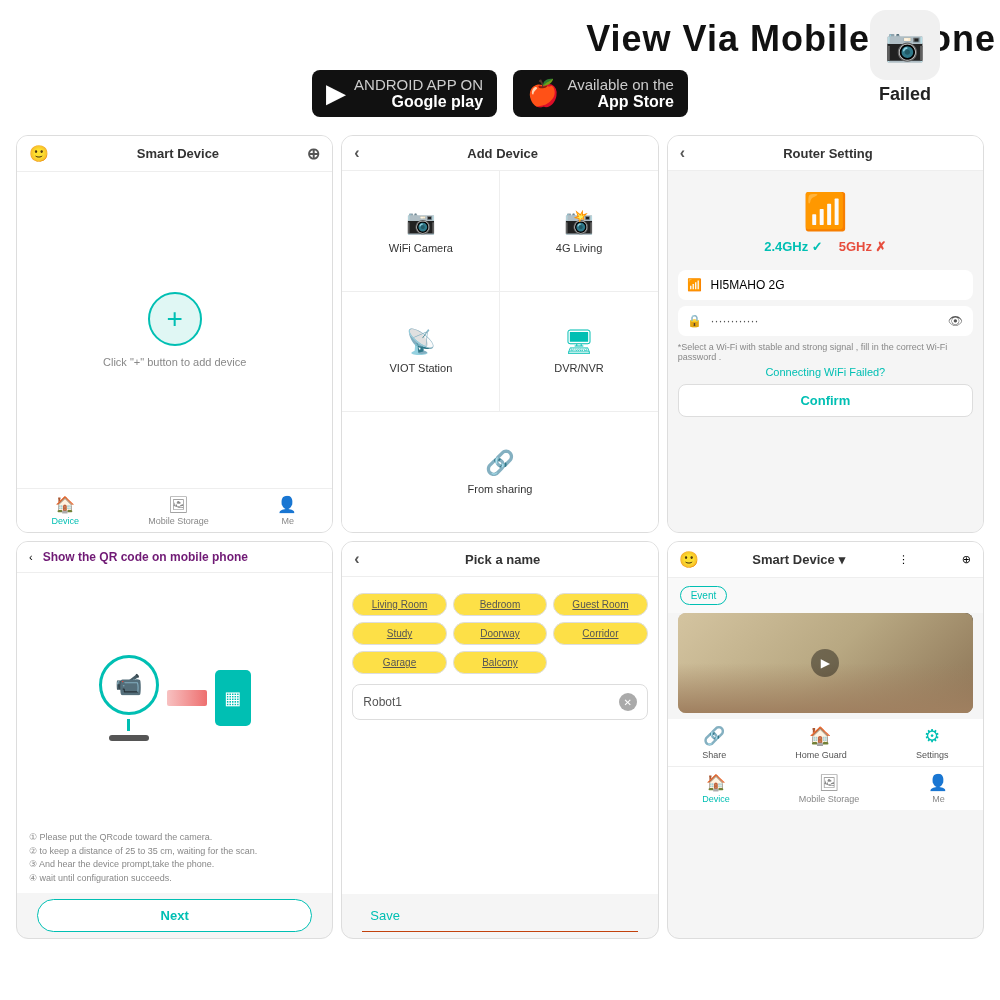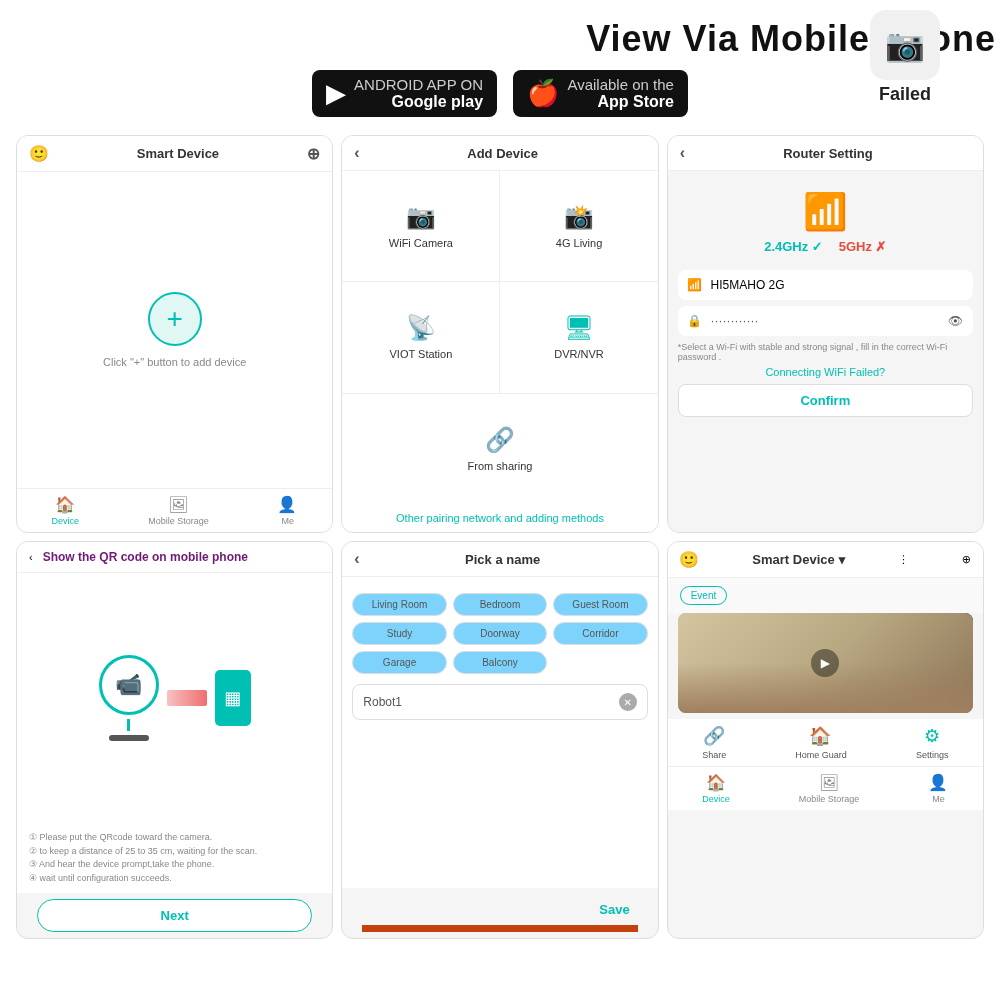--- a/index.html
+++ b/index.html
@@ -332,21 +332,22 @@
       gap: 6px;
       margin: 6px 0;
     }
     .name-chip {
       border: 1px solid #ddd;
       border-radius: 16px;
       padding: 5px 4px;
       text-align: center;
       font-size: 10px;
       color: #555;
-      background: #7dd3fc;
+      background: #fde047;
+      text-decoration: underline;
     }
     .name-input-row {
       margin: 10px 0 6px;
       border: 1px solid #ddd;
       border-radius: 8px;
       padding: 8px 10px;
       display: flex;
       align-items: center;
       justify-content: space-between;
       font-size: 12px;
@@ -359,25 +360,25 @@
       border-radius: 50%;
       display: flex;
       align-items: center;
       justify-content: center;
       color: #fff;
       font-size: 10px;
     }
     .save-btn {
       margin: 6px 20px;
       padding: 8px;
-      text-align: right;
+      text-align: left;
       color: #00bfb3;
       font-size: 13px;
-      font-weight: bold;
-      border-bottom: 7px solid #c2410c;
+      font-weight: normal;
+      border-bottom: 1px solid #c2410c;
     }
 
     
     .smart-header {
       display: flex;
       align-items: center;
       justify-content: space-between;
       padding: 8px 12px;
       background: #fff;
       border-bottom: 1px solid #eee;
@@ -542,21 +543,20 @@
       </div>
       <div class="add-device-cell">
         <span class="device-icon">🖥</span>
         <span>DVR/NVR</span>
       </div>
       <div class="add-device-cell full-width">
         <span class="device-icon">🔗</span>
         <span>From sharing</span>
       </div>
     </div>
-    <div class="other-methods">Other pairing network and adding methods</div>
   </div>
 
   <div class="phone-screen">
     <div class="screen-header">
       <span class="icon-btn">‹</span>
       <span>Router Setting</span>
       <span></span>
     </div>
     <div class="router-body">
       <div class="router-icon-area">

